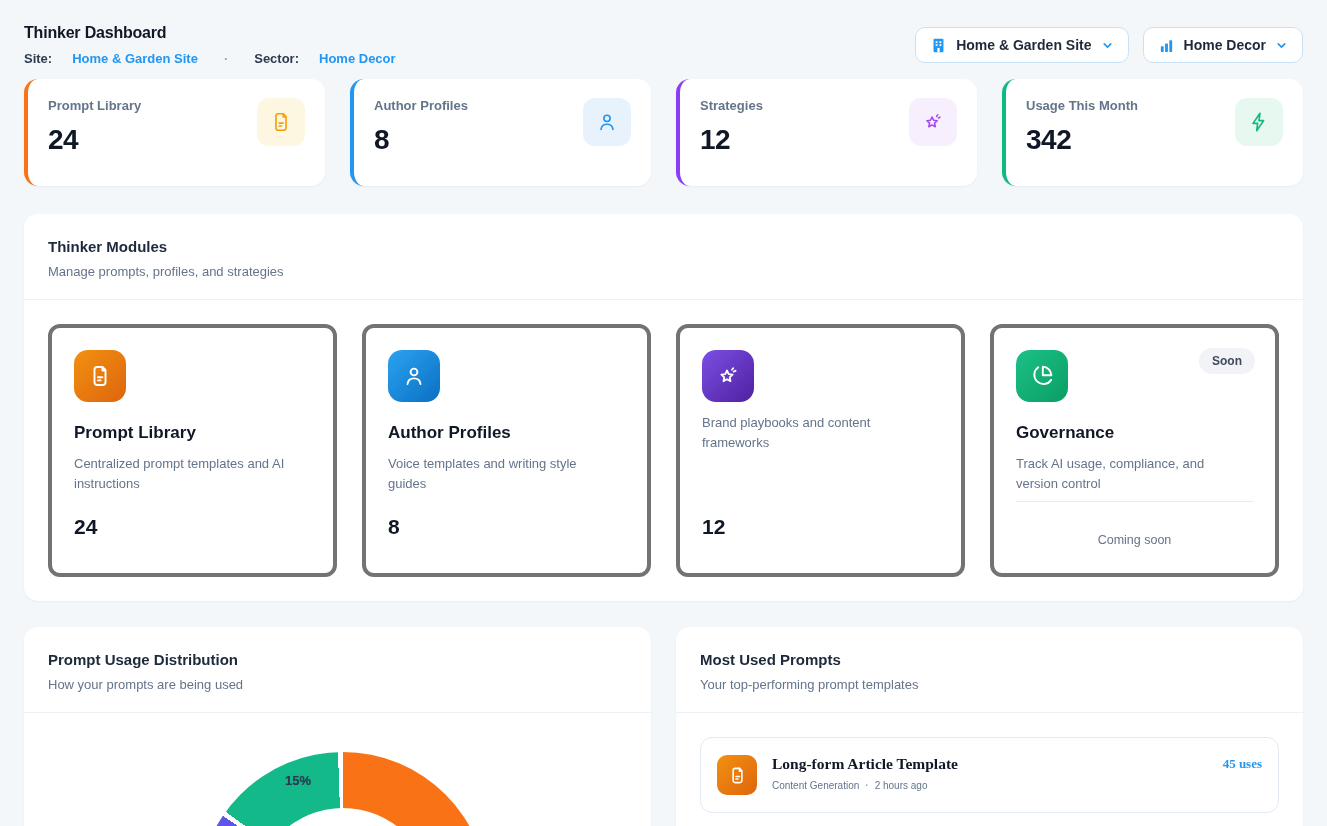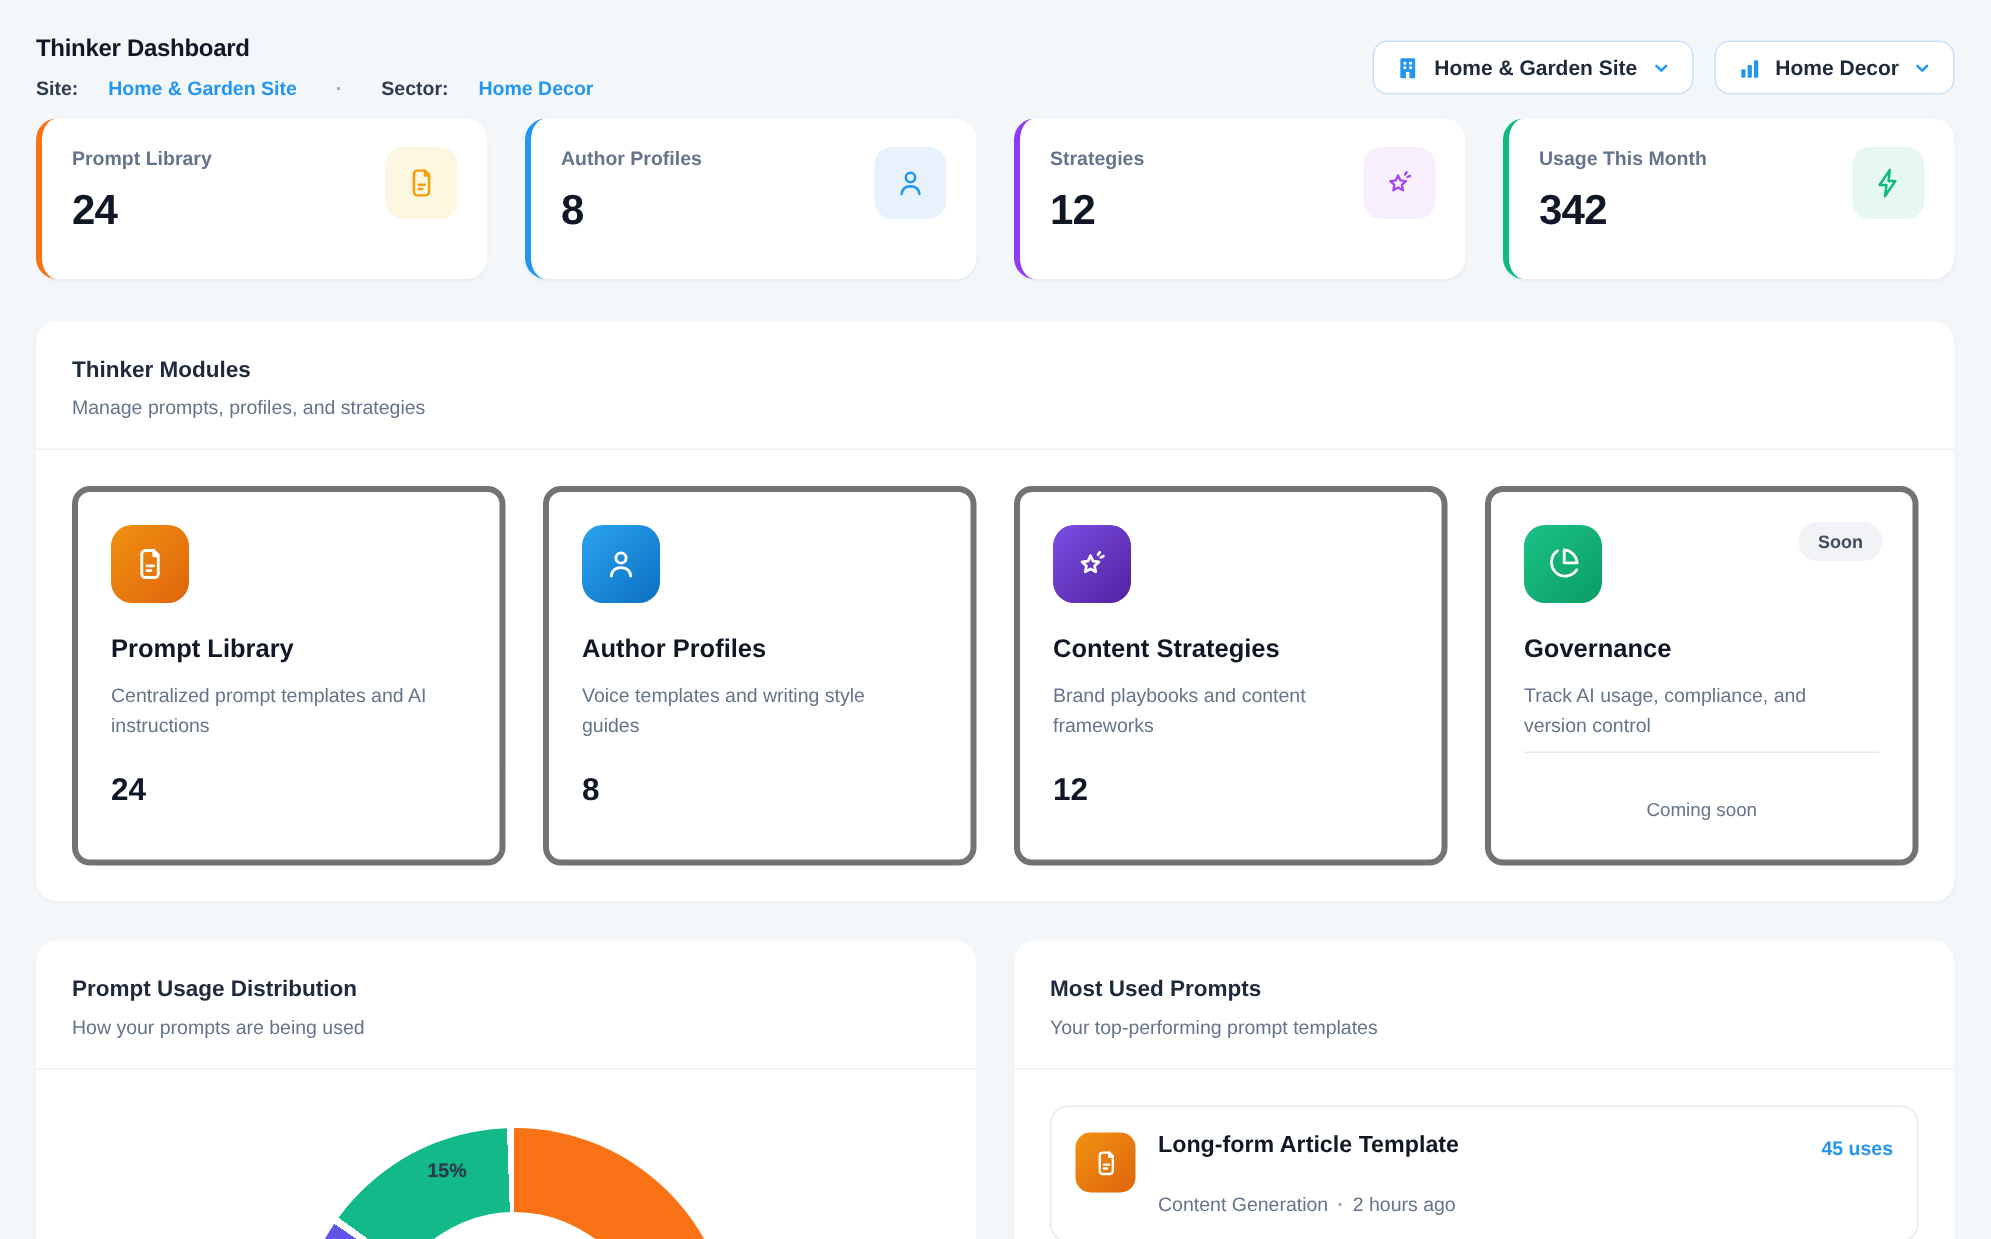--- a/index.html
+++ b/index.html
@@ -79,24 +79,24 @@
     font-size: 13px; font-weight: 800; color: #2B3A4E; text-shadow: 0 0 1px rgba(20,30,50,0.35);
   }
 
   .prompt-list { padding: 24px; }
   .prompt-item {
     display: flex; align-items: flex-start; gap: 15px;
     border: 1px solid #E3EAF3; border-radius: 12px; padding: 17px 16px; cursor: pointer; background: #fff;
   }
   .prompt-icon { width: 40px; height: 40px; border-radius: 10px; flex: 0 0 40px; display: flex; align-items: center; justify-content: center; }
   .prompt-body { flex: 1; }
-  .prompt-title-row { display: flex; justify-content: space-between; align-items: flex-end; }
+  .prompt-title-row { display: flex; justify-content: space-between; align-items: center; font-family: Liberation Serif, serif; }
   .prompt-title { font-size: 15.5px; font-weight: 800; color: #101726; }
   .prompt-uses { font-size: 13px; font-weight: 700; color: #2196F3; margin-left: 45px; }
-  .prompt-meta { margin-top: 22px; font-size: 13px; color: #64748B; display: flex; align-items: center; }
+  .prompt-meta { margin-top: 7px; font-size: 10px; color: #64748B; display: flex; align-items: center; }
 </style>
 </head>
 <body>
 
 <div class="page">
 
   <div class="header">
     <div>
       <div class="page-title">Thinker Dashboard</div>
       <div class="site-line">
@@ -232,21 +232,20 @@
       </div>
 
       <div class="module-card">
         <div class="module-icon" style="background: linear-gradient(135deg, rgb(123, 79, 228), rgb(80, 32, 159));">
           <svg width="24" height="24" viewBox="0 0 24 24" fill="none" stroke="#fff" stroke-width="1.8" stroke-linecap="round" stroke-linejoin="round">
               <path d="M11 6.5l1.7 3.6 3.9.5-2.9 2.7.8 3.9-3.5-2-3.5 2 .8-3.9L5.4 10.6l3.9-.5z"></path>
               <path d="M17.2 4.2l-1.2 1.6"></path>
               <path d="M19.6 6.8l-1.8.8"></path>
             </svg>
         </div>
-        <div class="module-title">Content Strategies</div>
         <div class="module-desc">Brand playbooks and content frameworks</div>
         <div class="module-count">12</div>
       </div>
 
       <div class="module-card">
         <span class="soon-badge">Soon</span>
         <div class="module-icon" style="background: linear-gradient(135deg, rgb(27, 193, 135), rgb(10, 158, 100));">
           <svg width="24" height="24" viewBox="0 0 24 24" fill="none" stroke="#fff" stroke-width="1.9" stroke-linecap="round" stroke-linejoin="round">
               <path d="M21.21 15.89A9.2 9.2 0 1 1 8.3 3.27"></path>
               <path d="M21.4 11.2A9.2 9.2 0 0 0 12.8 2.6v8.6z"></path>

